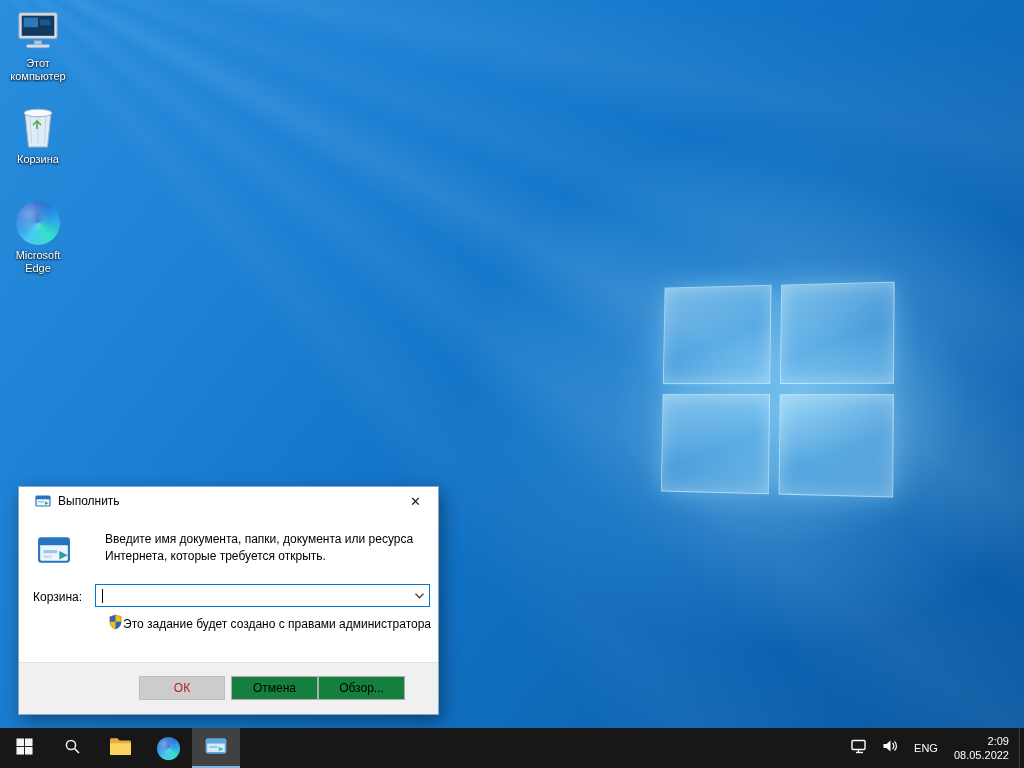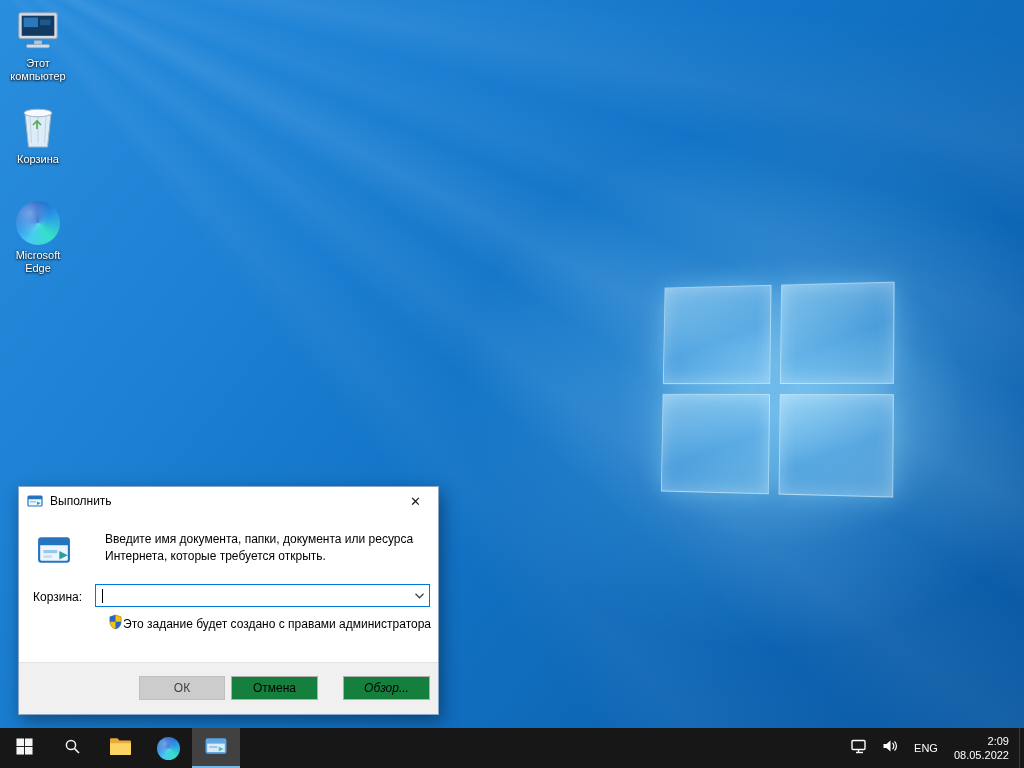--- a/index.html
+++ b/index.html
@@ -65,21 +65,21 @@
   }
 
   
   .run-dialog {
     position:absolute; left:18px; top:486px; width:421px; height:229px;
     background:#ffffff; border:1px solid #89a7c4;
     box-shadow:3px 6px 16px rgba(0,0,0,0.38);
     font-size:12px; color:#000;
   }
   .titlebar {
-    position:absolute; left:0; top:0; right:0; height:28px;
+    position:absolute; left:8px; top:0; right:0; height:28px;
     display:flex; align-items:center; padding-left:8px; background:#fff;
   }
   .titlebar .t-icon { width:16px; height:16px; margin-right:7px; flex:0 0 auto; }
   .titlebar .t-text { font-size:12px; }
   .close-btn {
     margin-left:auto; width:45px; height:28px;
     display:flex; align-items:center; justify-content:center;
     font-size:13px; color:#1a1a1a; cursor:default;
   }
   .dlg-icon { position:absolute; left:17px; top:46px; width:36px; height:34px; }
@@ -102,24 +102,24 @@
   }
   .btn-strip {
     position:absolute; left:0; right:0; bottom:0; height:52px;
     background:#f0f0f0; border-top:1px solid #e3e3e3;
   }
   .dlg-btn {
     position:absolute; top:13px; height:24px;
     font:12px "Liberation Sans","DejaVu Sans",sans-serif;
     background:#15803d; border:1px solid #adadad; color:#000; cursor:default;
   }
-  .dlg-btn:disabled { background:#cccccc; border-color:#bfbfbf; color:#404040; }
+  .dlg-btn:disabled { background:#cccccc; border-color:#bfbfbf; color:#b91c1c; }
   .btn-ok { left:120px; width:86px; }
   .btn-cancel { left:212px; width:87px; }
-  .btn-browse { left:324px; width:87px;font-style:italic; }
+  .btn-browse { left:299px; width:87px; }
 
   
   .taskbar {
     position:absolute; left:0; bottom:0; width:1024px; height:40px;
     background:#171717; display:flex; align-items:stretch; color:#fff;
   }
   .tb-btn {
     width:48px; display:flex; align-items:center; justify-content:center; cursor:default;
   }
   .tb-btn.active { background:#414141; box-shadow:inset 0 -2px 0 #76b9ed; }

